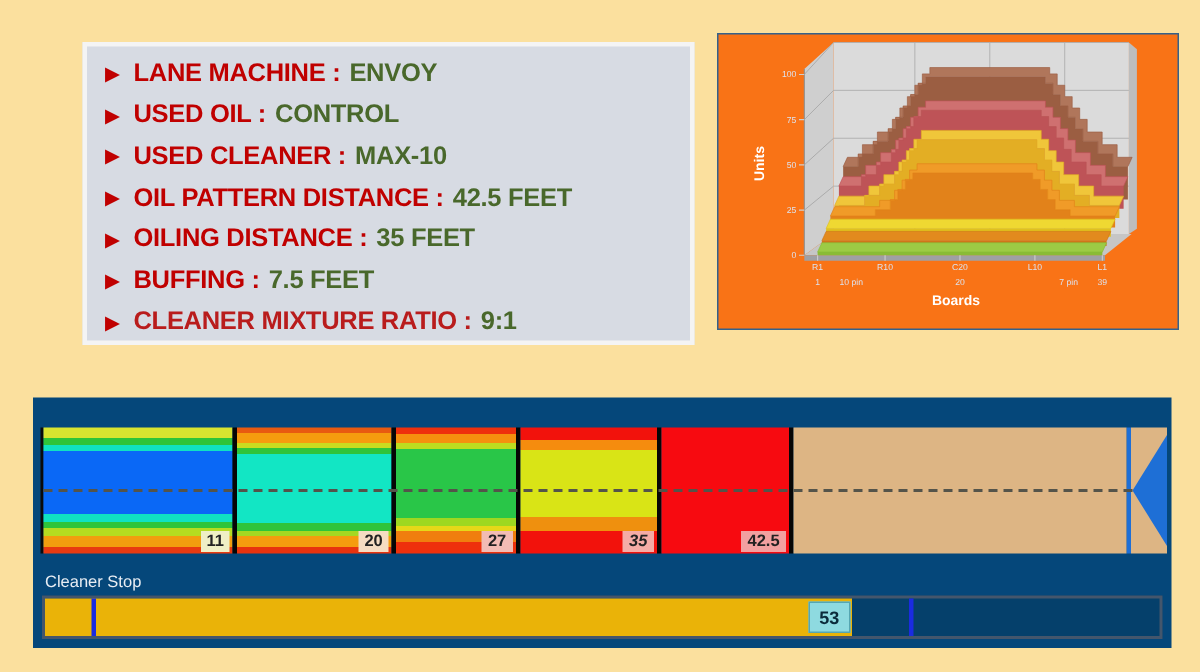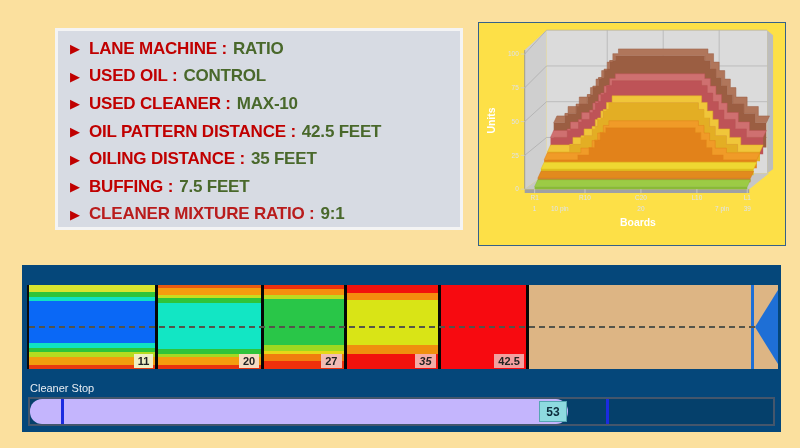--- a/index.html
+++ b/index.html
@@ -16,22 +16,22 @@
     background:#D7DBE3;border:3px solid #F4F4F4;
   }
   .info-list{list-style:none;margin:0;padding:4px 0 0 12px;}
   .info-item{display:flex;align-items:center;height:27.6px;white-space:nowrap;}
   .info-bullet{font-size:13px;margin-right:9px;line-height:1;}
   .info-label{font-weight:bold;font-size:17px;letter-spacing:-0.2px;}
   .info-value{font-weight:bold;font-size:17px;margin-left:6px;letter-spacing:-0.2px;}
 
   
   .chart-panel{
-    left:478px;top:22px;width:308px;height:224px;
-    background:#fde047;border:1px solid #35618A;
+    left:478px;top:22px;width:308px;height:198px;
+    background:#f97316;border:1px solid #35618A;
   }
   .chart-panel svg{display:block;width:100%;height:100%;}
 
   
   .zone-panel{
     left:22px;top:265px;width:759px;height:167px;
     background:#05477A;
   }
   .zone-title{
     margin:1px 0 0;text-align:center;color:#FFFFFF;
@@ -75,21 +75,21 @@
 </head>
 <body>
 
 <div class="page">
 
   <section class="panel info-panel">
     <ul class="info-list">
         <li class="info-item">
           <span class="info-bullet" style="color: rgb(192, 0, 0);">▶</span>
           <span class="info-label" style="color: rgb(192, 0, 0);">LANE MACHINE :</span>
-          <span class="info-value" style="color: rgb(73, 104, 43);">RATIO</span>
+          <span class="info-value" style="color: rgb(73, 104, 43);">ENVOY</span>
         </li>
         <li class="info-item">
           <span class="info-bullet" style="color: rgb(192, 0, 0);">▶</span>
           <span class="info-label" style="color: rgb(192, 0, 0);">USED OIL :</span>
           <span class="info-value" style="color: rgb(73, 104, 43);">CONTROL</span>
         </li>
         <li class="info-item">
           <span class="info-bullet" style="color: rgb(192, 0, 0);">▶</span>
           <span class="info-label" style="color: rgb(192, 0, 0);">USED CLEANER :</span>
           <span class="info-value" style="color: rgb(73, 104, 43);">MAX-10</span>
@@ -203,21 +203,21 @@
         <div class="zone-endline" style="background: rgb(30, 111, 214);"></div>
         <div class="zone-arrowbox" style="background: rgb(221, 181, 132);">
           <div class="zone-arrow" style="border-right: 23px solid rgb(30, 111, 214);"></div>
         </div>
         <div class="zone-centerline"></div>
     </div>
 
     <div class="cs-label">Cleaner Stop</div>
 
     <div class="cs-bar" style="background: rgb(5, 64, 107);">
-      <div class="cs-fill" style="width: 72.4%; background: #c4b5fd; border-radius: 12px;">
+      <div class="cs-fill" style="width: 72.4%; background: #eab308;">
         <div class="cs-value" style="background: rgb(142, 218, 224); border: 1px solid rgb(85, 166, 178);">53</div>
       </div>
       <div class="cs-marker" style="left: 4.2%; background: rgb(27, 43, 224);"></div>
       <div class="cs-marker" style="left: 77.5%; background: rgb(27, 43, 224);"></div>
     </div>
   </section>
 
 </div>
 
 </body></html>

